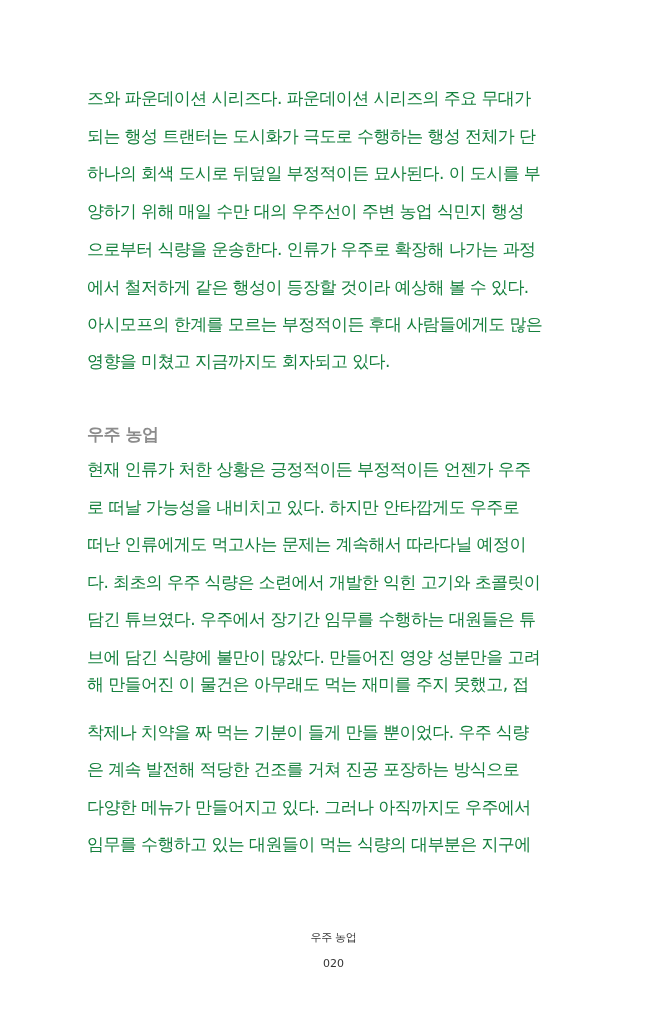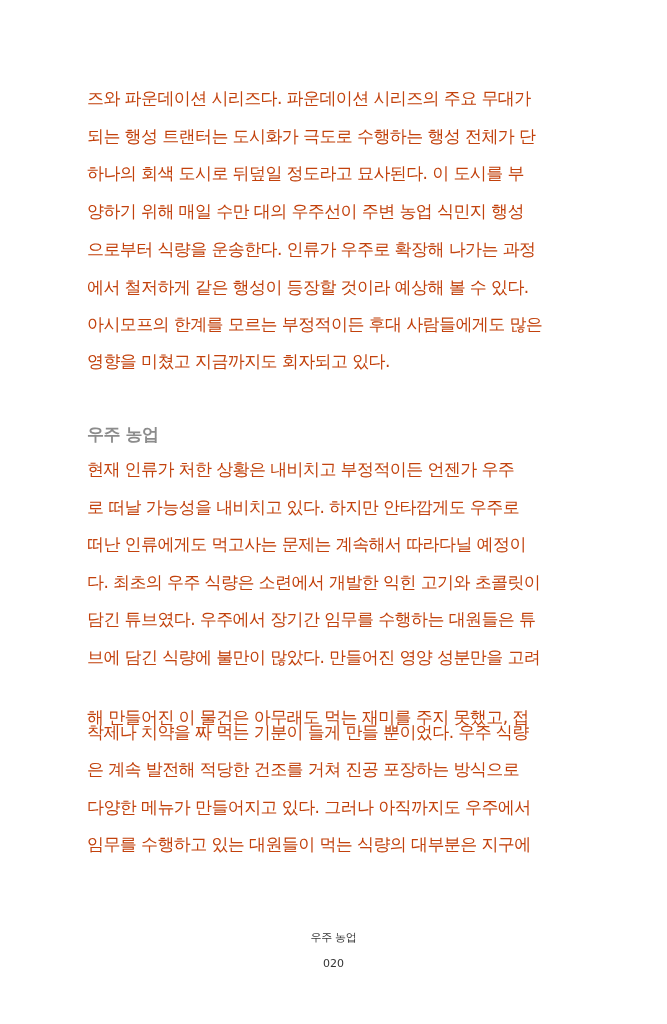--- a/index.html
+++ b/index.html
@@ -22,21 +22,21 @@
       height: 1024px;
     }
     .line {
       position: absolute;
       left: 87px;
       width: 460px;
       font-size: 17px;
       line-height: 22px;
       white-space: nowrap;
       letter-spacing: -0.6px;
-      color: #c2410c;
+      color: #15803d;
     }
     .heading {
       position: absolute;
       left: 87px;
       font-size: 17px;
       line-height: 22px;
       font-weight: bold;
       color: #8c8c8c;
       letter-spacing: -0.5px;
     }
@@ -63,38 +63,38 @@
     }
   </style>
 </head>
 <body>
 
 <div class="page">
 
   <div>
     <div class="line" style="top:87px">즈와 파운데이션 시리즈다. 파운데이션 시리즈의 주요 무대가</div>
     <div class="line" style="top:125px">되는 행성 트랜터는 도시화가 극도로 수행하는 행성 전체가 단</div>
-    <div class="line" style="top:162px">하나의 회색 도시로 뒤덮일 정도라고 묘사된다. 이 도시를 부</div>
+    <div class="line" style="top:162px">하나의 회색 도시로 뒤덮일 부정적이든 묘사된다. 이 도시를 부</div>
     <div class="line" style="top:200px">양하기 위해 매일 수만 대의 우주선이 주변 농업 식민지 행성</div>
     <div class="line" style="top:238px">으로부터 식량을 운송한다. 인류가 우주로 확장해 나가는 과정</div>
     <div class="line" style="top:276px">에서 철저하게 같은 행성이 등장할 것이라 예상해 볼 수 있다.</div>
     <div class="line" style="top:313px">아시모프의 한계를 모르는 부정적이든 후대 사람들에게도 많은</div>
     <div class="line" style="top:350px">영향을 미쳤고 지금까지도 회자되고 있다.</div>
   </div>
 
   <div class="heading" style="top:423px">우주 농업</div>
 
   <div>
-    <div class="line" style="top:458px">현재 인류가 처한 상황은 내비치고 부정적이든 언젠가 우주</div>
+    <div class="line" style="top:458px">현재 인류가 처한 상황은 긍정적이든 부정적이든 언젠가 우주</div>
     <div class="line" style="top:496px">로 떠날 가능성을 내비치고 있다. 하지만 안타깝게도 우주로</div>
     <div class="line" style="top:533px">떠난 인류에게도 먹고사는 문제는 계속해서 따라다닐 예정이</div>
     <div class="line" style="top:571px">다. 최초의 우주 식량은 소련에서 개발한 익힌 고기와 초콜릿이</div>
     <div class="line" style="top:608px">담긴 튜브였다. 우주에서 장기간 임무를 수행하는 대원들은 튜</div>
     <div class="line" style="top:646px">브에 담긴 식량에 불만이 많았다. 만들어진 영양 성분만을 고려</div>
-    <div class="line" style="top:706px">해 만들어진 이 물건은 아무래도 먹는 재미를 주지 못했고, 접</div>
+    <div class="line" style="top:673px">해 만들어진 이 물건은 아무래도 먹는 재미를 주지 못했고, 접</div>
     <div class="line" style="top:721px">착제나 치약을 짜 먹는 기분이 들게 만들 뿐이었다. 우주 식량</div>
     <div class="line" style="top:758px">은 계속 발전해 적당한 건조를 거쳐 진공 포장하는 방식으로</div>
     <div class="line" style="top:796px">다양한 메뉴가 만들어지고 있다. 그러나 아직까지도 우주에서</div>
     <div class="line" style="top:833px">임무를 수행하고 있는 대원들이 먹는 식량의 대부분은 지구에</div>
   </div>
 
   <div class="footer-title">우주 농업</div>
   <div class="footer-page">020</div>
 
 </div>

